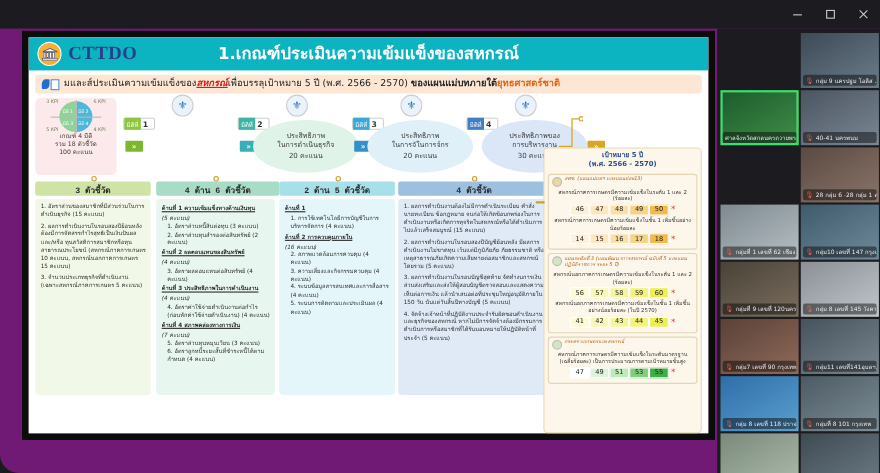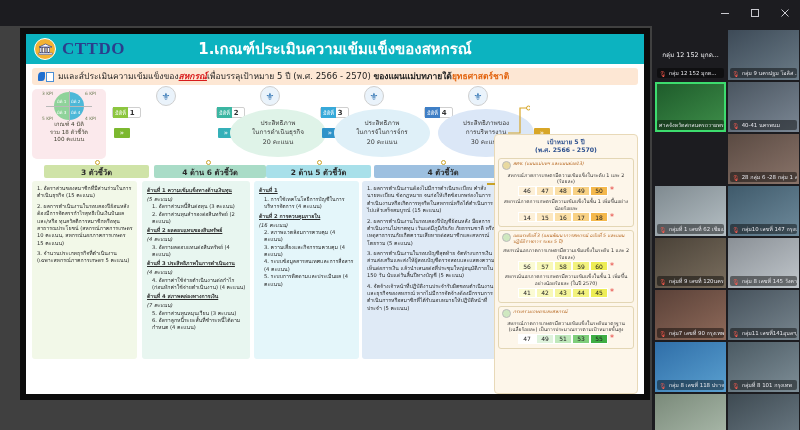--- a/index.html
+++ b/index.html
@@ -2,21 +2,21 @@
 <html><head>
 <meta charset="utf-8">
 <style>
   * { box-sizing: border-box; margin: 0; padding: 0; }
   html, body {
     width: 800px; height: 430px;
     background: #1b1b1f;
     font-family: "DejaVu Sans", "Liberation Sans", sans-serif;
     overflow: hidden;
   }
-  #app { position: relative; width: 800px; height: 430px; background: #404040; }
+  #app { position: relative; width: 800px; height: 430px; background: #701a75; border-radius: 17px; }
 
   
   .titlebar {
     position: absolute; top: 0; left: 0; width: 800px; height: 26px;
     background: #1c1c20; display: flex; justify-content: flex-end; align-items: center;
   }
   .wbtn {
     width: 30px; height: 22px; display: flex; align-items: center; justify-content: center;
     color: #c9c9cf; font-size: 11px; cursor: default;
   }
@@ -109,21 +109,21 @@
     position:absolute; left:8px; top:22px; width:96px; height:48px; border-radius:50%;
     display:flex; flex-direction:column; align-items:center; justify-content:center;
     font-size:6.4px; color:#3a3a3a; text-align:center; line-height:1.45;
   }
   .dim .arrow {
     position:absolute; top:41px; width:16px; height:10px; display:flex; align-items:center;
     justify-content:center; color:#fff; font-size:7px; border-radius:1px;
   }
 
   
-  .colhdr-row { position:relative; margin:2px 6px 0 18px; height:16px; }
+  .colhdr-row { position:relative; margin:2px 6px 0 6px; height:16px;font-family:Liberation Mono, monospace; }
   .colhdr {
     position:absolute; top:2px; height:13px; border-radius:2px;
     display:flex; align-items:center; justify-content:center;
     font-size:7.5px; color:#2a2a2a; font-weight:bold;
   }
   .colnode { position:absolute; top:-3px; width:5px;height:5px;border-radius:50%;
     background:#fff;border:1px solid #c9a227; }
 
   
   .cols { position:relative; margin:2px 6px 0 6px; height:180px; }
@@ -428,27 +428,20 @@
                 <span class="star">*</span>
               </div>
             </div>
           </div>
       </div>
 
     </div>
   </div>
 
   <div id="rail">
-      <div class="tile blank" style="left: 3px; top: 4px; width: 71px; height: 50px;">
-        <div class="label-only">กลุ่ม 12 152 มุกด...</div>
-        <div class="name">
-          <span class="mic">🎙</span>
-          <span>กลุ่ม 12 152 มุกด...</span>
-        </div>
-      </div>
       <div class="tile" style="left: 76px; top: 4px; width: 71px; height: 50px; background: linear-gradient(150deg, rgb(61, 74, 87), rgb(107, 124, 136));">
         <div class="name">
           <span class="mic">🎙</span>
           <span>กลุ่ม 9 นครปฐม โอลิส ...</span>
         </div>
       </div>
       <div class="tile active" style="left: 3px; top: 56px; width: 71px; height: 50px; background: linear-gradient(150deg, rgb(29, 90, 42), rgb(63, 143, 74));">
         <div class="name">
           <span>ศาลจังหวัดสกลนครถวายพระพ...</span>
         </div>

